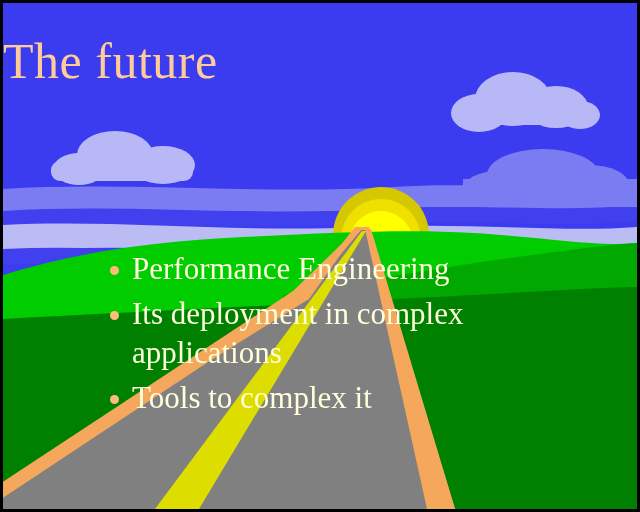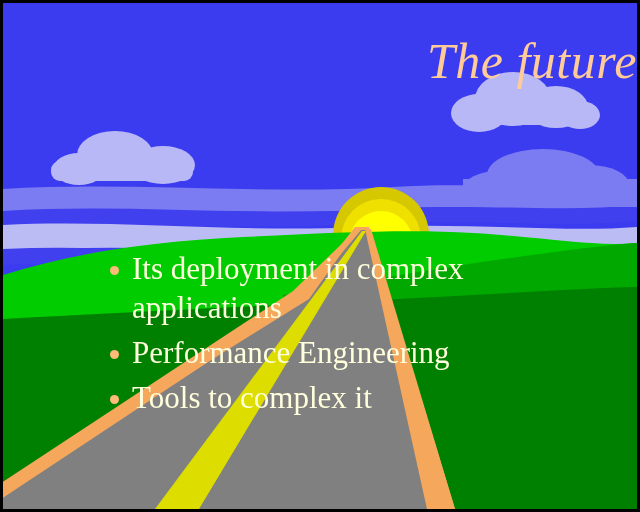--- a/index.html
+++ b/index.html
@@ -36,22 +36,21 @@
     width: 100%;
     height: 100%;
   }
 
   
   #title {
     position: absolute;
     top: 32px;
     left: 0;
     width: 634px;
-    text-align: right;
-    font-style: italic;
+    text-align: left;
     font-size: 50px;
     line-height: 1.04;
     color: #ffcc99;
     letter-spacing: 0.5px;
     white-space: nowrap;
     z-index: 5;
   }
 
   
   #body {
@@ -159,26 +158,26 @@
 
     </svg>
   </div>
 
   <div id="title">The future</div>
 
   <div id="body">
 
     <div class="bullet-row">
       <span class="bullet-dot"></span>
-      <span class="bullet-text">Its deployment in complex applications</span>
+      <span class="bullet-text">Performance Engineering</span>
     </div>
 
     <div class="bullet-row">
       <span class="bullet-dot"></span>
-      <span class="bullet-text">Performance Engineering</span>
+      <span class="bullet-text">Its deployment in complex applications</span>
     </div>
 
     <div class="bullet-row">
       <span class="bullet-dot"></span>
       <span class="bullet-text">Tools to complex it</span>
     </div>
 
   </div>
 
 </div>

